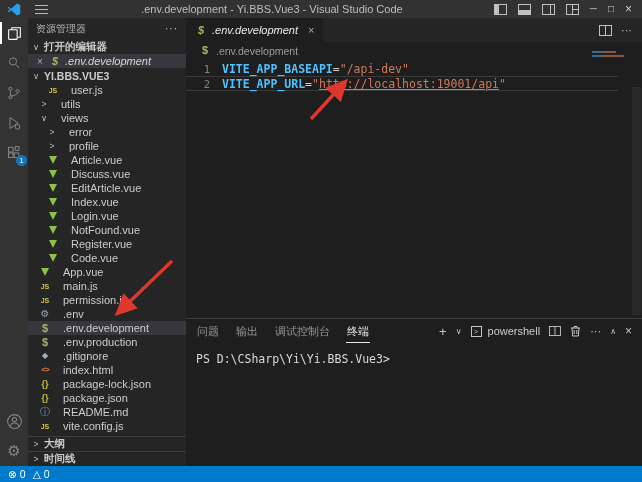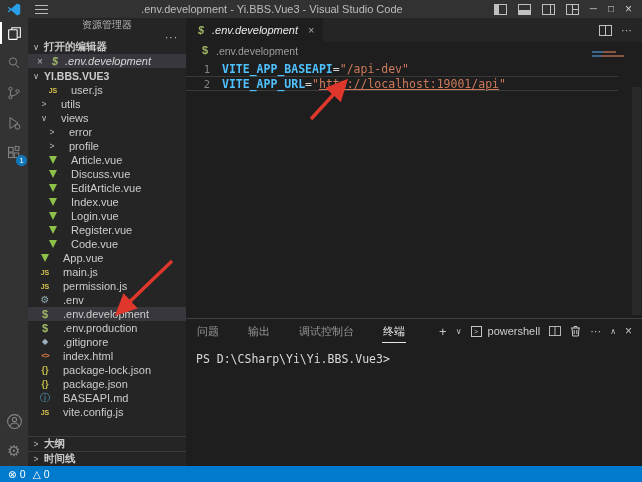--- a/index.html
+++ b/index.html
@@ -23,21 +23,21 @@
   
   .activitybar { width:28px; background:#333333; display:flex; flex-direction:column; align-items:center; flex:none; }
   .ab-item { width:28px; height:30px; display:flex; align-items:center; justify-content:center; position:relative; color:#858585; }
   .ab-item.active { color:#ffffff; }
   .ab-item.active:before { content:""; position:absolute; left:0; top:4px; bottom:4px; border-left:2px solid #ffffff; }
   .ab-badge { position:absolute; right:1px; bottom:2px; background:#1177bb; color:#fff; width:11px; height:11px; border-radius:50%; font-size:7.5px; display:flex; align-items:center; justify-content:center; }
   .ab-spacer { flex:1; }
   .ab-gear { font-size:15px; }
   
   .sidebar { width:158px; background:#252526; display:flex; flex-direction:column; flex:none; overflow:hidden; }
-  .sb-header { height:21px; display:flex; align-items:center; padding:0 8px; color:#b3b3b3; font-size:10px;flex-direction:column; }
+  .sb-header { height:21px; display:flex; align-items:center; padding:0 8px; color:#b3b3b3; font-size:10px; }
   .sb-header .dots { margin-left:auto; letter-spacing:1px; color:#cccccc; }
   .section-row { height:15px; display:flex; align-items:center; gap:3px; font-weight:bold; font-size:10.5px; color:#cccccc; padding-left:3px; }
   .chev { width:10px; text-align:center; font-size:8.5px; color:#bbbbbb; flex:none; font-weight:normal; }
   .oe-item { height:14px; display:flex; align-items:center; gap:4px; background:#37373d; padding-left:7px; font-style:italic; color:#d7d7d7; }
   .oe-close { color:#b0b0b0; font-style:normal; font-size:10px; width:10px; text-align:center; }
   .tree { flex:1; overflow:hidden; }
   .row { height:14px; display:flex; align-items:center; gap:12px; color:#cccccc; }
   .row.sel { background:#37373d; }
   .row.lvl1 { padding-left:11px; }
   .row.lvl2 { padding-left:19px; }
@@ -69,21 +69,21 @@
   .tok-string { color:#cd7a5c; }
   .tok-link { text-decoration:underline; }
   .minimap { position:absolute; left:406px; top:33px; width:34px; }
   .mm-line { height:2px; margin-bottom:1.5px; }
   .mm-1 { width:24px; background:linear-gradient(90deg,#39678f 0 11px,#8a5643 11px 100%); }
   .mm-2 { width:32px; background:linear-gradient(90deg,#39678f 0 9px,#8a5643 9px 100%); }
   .scroll-strip { position:absolute; right:1px; top:28px; height:228px; width:9px; background:rgba(150,150,150,0.10); }
   
   .panel { height:148px; border-top:1px solid #404040; display:flex; flex-direction:column; }
   .panel-head { height:24px; display:flex; align-items:center; padding:0 10px 0 10px; }
-  .ptabs { display:flex; gap:27px;text-align:right; }
+  .ptabs { display:flex; gap:15px;text-align:right; }
   .ptab { color:#969696; font-size:11px; padding:5px 1px 3px; border-bottom:1px solid transparent; }
   .ptab.active { color:#e7e7e7; border-bottom-color:#e7e7e7; }
   .panel-actions { margin-left:auto; display:flex; align-items:center; gap:9px; color:#c5c5c5; }
   .pa-glyph { font-size:11px; line-height:1; }
   .pa-chev { font-size:8px; }
   .ps-box { width:11px; height:11px; border:1px solid #c5c5c5; font-size:7px; display:flex; align-items:center; justify-content:center; }
   .ps-label { color:#cccccc; font-size:11px; margin-left:-3px; }
   .term { flex:1; font-family:"DejaVu Sans Mono","Liberation Mono",monospace; font-size:11.5px; color:#dadada; padding:9px 0 0 10px; white-space:pre; }
   
   .statusbar { height:16px; background:#007acc; color:#ffffff; display:flex; align-items:center; padding:0 8px; font-size:10.5px; gap:5px; }
@@ -234,20 +234,24 @@
         <div class="row lvl2">
           <span class="ic-vue"></span>
           <span class="lbl">Index.vue</span>
         </div>
         <div class="row lvl2">
           <span class="ic-vue"></span>
           <span class="lbl">Login.vue</span>
         </div>
         <div class="row lvl2">
           <span class="ic-vue"></span>
+          <span class="lbl">NotFound.vue</span>
+        </div>
+        <div class="row lvl2">
+          <span class="ic-vue"></span>
           <span class="lbl">Register.vue</span>
         </div>
         <div class="row lvl2">
           <span class="ic-vue"></span>
           <span class="lbl">Code.vue</span>
         </div>
         <div class="row lvl1">
           <span class="ic-vue"></span>
           <span class="lbl">App.vue</span>
         </div>
@@ -282,21 +286,21 @@
         <div class="row lvl1">
           <span class="ic ic-json">{}</span>
           <span class="lbl">package-lock.json</span>
         </div>
         <div class="row lvl1">
           <span class="ic ic-json">{}</span>
           <span class="lbl">package.json</span>
         </div>
         <div class="row lvl1">
           <span class="ic ic-info">ⓘ</span>
-          <span class="lbl">BASEAPI.md</span>
+          <span class="lbl">README.md</span>
         </div>
         <div class="row lvl1">
           <span class="ic ic-js">JS</span>
           <span class="lbl">vite.config.js</span>
         </div>
       </div>
     <div class="sb-bottom">
       <div class="section-row">
         <span class="chev">&gt;</span>
         <span>大纲</span>

